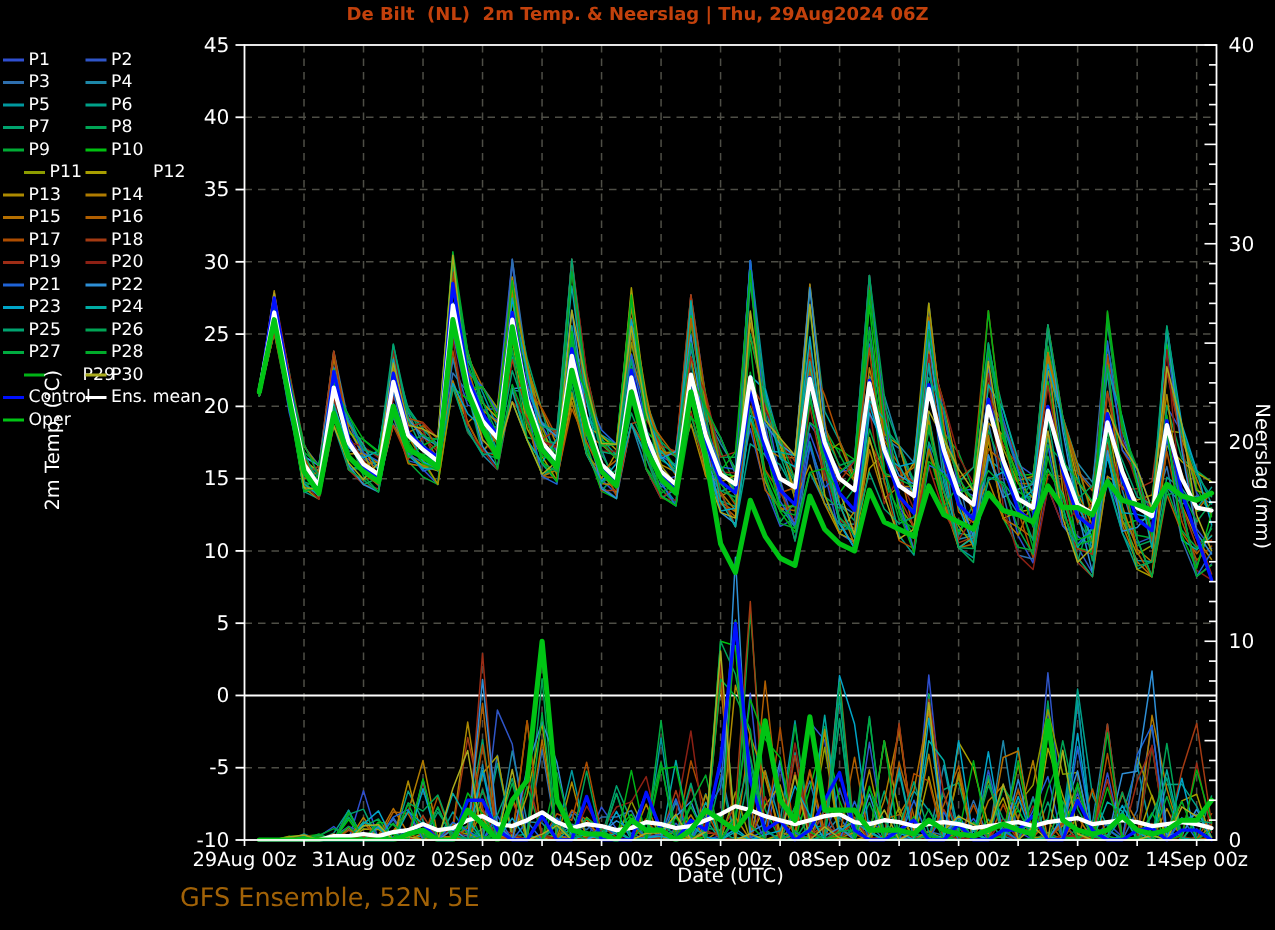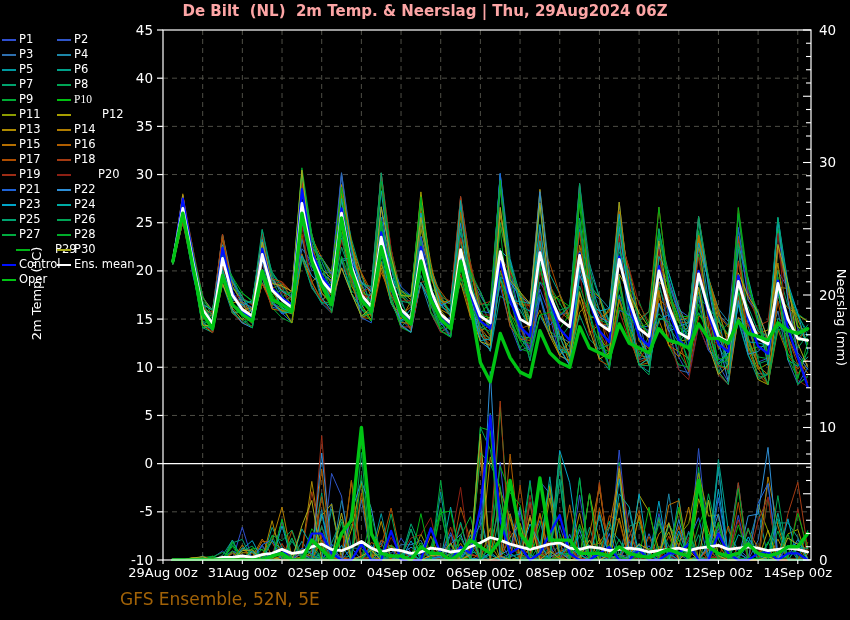--- a/index.html
+++ b/index.html
@@ -1,19 +1,19 @@
 <!DOCTYPE html>
 <html><head>
 <meta charset="utf-8">
 <style>
   html,body{margin:0;padding:0;background:#000;}
   #stage{position:relative;width:850px;height:620px;background:#000;overflow:hidden;
          font-family:"DejaVu Sans",sans-serif;}
   #page-title{position:absolute;left:95px;top:2px;width:660px;text-align:center;
-      color:#fca5a5;font-size:15px;font-weight:bold;white-space:pre;}
+      color:#c2410c;font-size:12px;font-weight:bold;white-space:pre;}
   #legend{position:absolute;left:2px;top:32px;width:120px;}
   .lg-row{position:absolute;left:0;height:15px;line-height:15px;white-space:nowrap;}
   .lg-cell{position:absolute;top:0;height:15px;display:flex;align-items:center;}
   .lg-dash{display:inline-block;width:14px;height:2px;margin-right:3px;flex:0 0 14px;}
   .lg-label{color:#fff;font-size:11.5px;}
   .axis-label{position:absolute;color:#fff;font-size:13px;}
   #ylabel-left{left:-64px;top:286px;width:200px;text-align:center;transform:rotate(-90deg);}
   #ylabel-right{left:741px;top:310px;width:200px;text-align:center;transform:rotate(90deg);}
   #xlabel{left:387px;top:577px;width:200px;text-align:center;}
   #footer-left{position:absolute;left:120px;top:589px;color:#a16207;font-size:17px;}
@@ -64,27 +64,27 @@
         <span class="lg-cell" style="left: 55px;">
           <span class="lg-dash" style="background: rgb(0, 164, 85);"></span>
           <span class="lg-label">P8</span>
         </span>
       </div>
       <div class="lg-row" style="top: 60px;">
         <span class="lg-cell" style="left: 0px;">
           <span class="lg-dash" style="background: rgb(0, 171, 53);"></span>
           <span class="lg-label">P9</span>
         </span>
-        <span class="lg-cell" style="left: 55px; font-family: Liberation Serif, serif;">
+        <span class="lg-cell" style="left: 55px;">
           <span class="lg-dash" style="background: rgb(0, 192, 16);"></span>
           <span class="lg-label">P10</span>
         </span>
       </div>
       <div class="lg-row" style="top: 75px;">
-        <span class="lg-cell" style="left: 0px;">
+        <span class="lg-cell" style="left: 14px;">
           <span class="lg-dash" style="background: rgb(140, 156, 0);"></span>
           <span class="lg-label">P11</span>
         </span>
         <span class="lg-cell" style="left: 55px; gap: 28px;">
           <span class="lg-dash" style="background: rgb(168, 158, 0);"></span>
           <span class="lg-label">P12</span>
         </span>
       </div>
       <div class="lg-row" style="top: 90px;">
         <span class="lg-cell" style="left: 0px;">
@@ -114,21 +114,21 @@
         <span class="lg-cell" style="left: 55px;">
           <span class="lg-dash" style="background: rgb(164, 58, 18);"></span>
           <span class="lg-label">P18</span>
         </span>
       </div>
       <div class="lg-row" style="top: 135px;">
         <span class="lg-cell" style="left: 0px;">
           <span class="lg-dash" style="background: rgb(158, 45, 22);"></span>
           <span class="lg-label">P19</span>
         </span>
-        <span class="lg-cell" style="left: 55px; gap: 24px;">
+        <span class="lg-cell" style="left: 55px;">
           <span class="lg-dash" style="background: rgb(140, 32, 20);"></span>
           <span class="lg-label">P20</span>
         </span>
       </div>
       <div class="lg-row" style="top: 150px;">
         <span class="lg-cell" style="left: 0px;">
           <span class="lg-dash" style="background: rgb(31, 99, 214);"></span>
           <span class="lg-label">P21</span>
         </span>
         <span class="lg-cell" style="left: 55px;">

